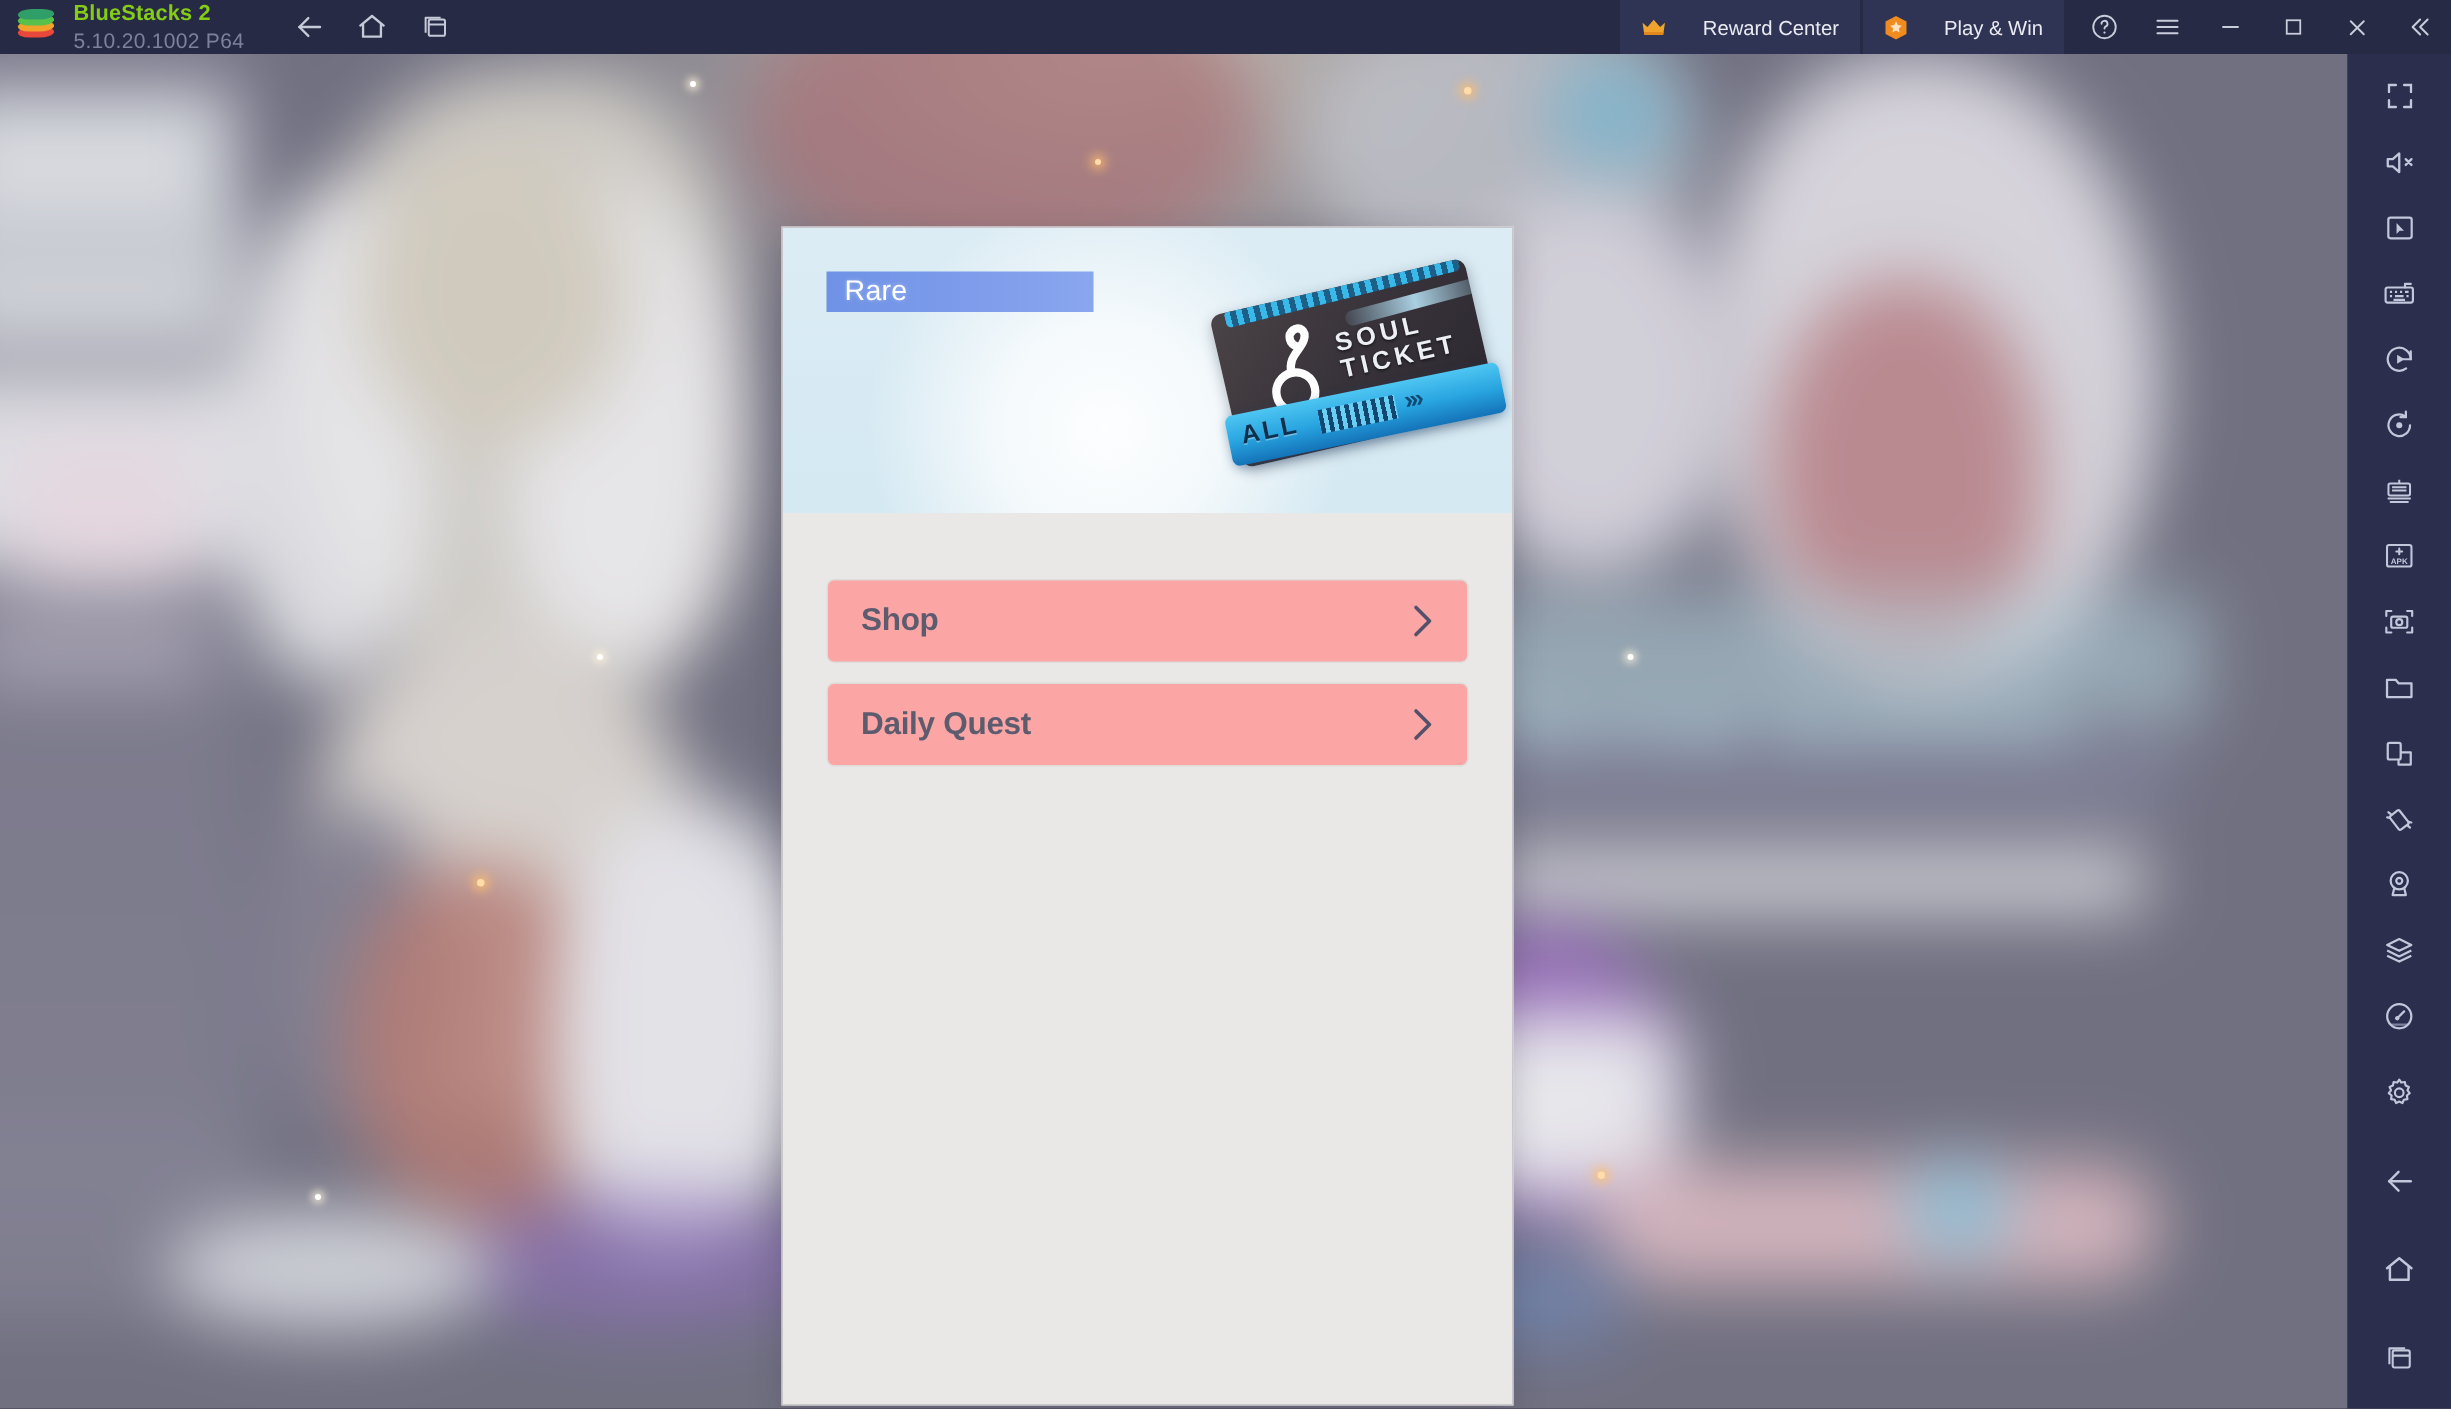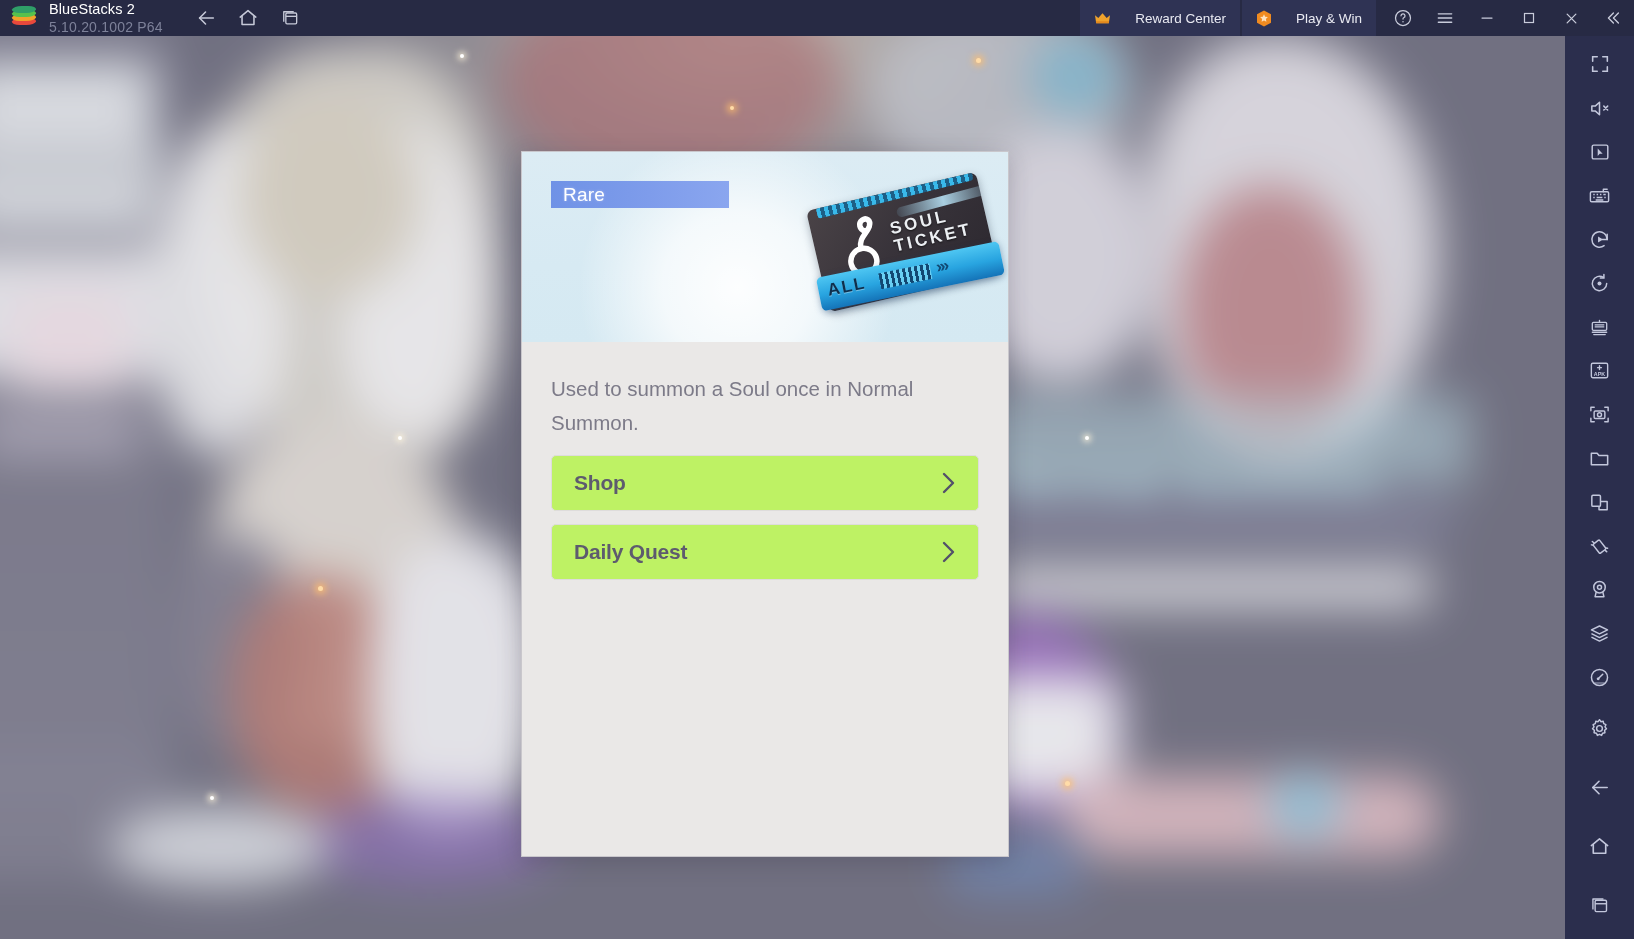--- a/index.html
+++ b/index.html
@@ -34,21 +34,21 @@
     position: absolute; left: 2px; width: 24px; height: 7px;
     border-radius: 50% / 70%;
     display: block;
   }
   .tb-logo i:nth-child(1){ top: 12px; background:#e8483c; transform: skewX(-16deg); }
   .tb-logo i:nth-child(2){ top: 8px;  background:#f0a22a; transform: skewX(-16deg); }
   .tb-logo i:nth-child(3){ top: 4px;  background:#57c14c; transform: skewX(-16deg); }
   .tb-logo i:nth-child(4){ top: 0px;  background:#2f9e68; transform: skewX(-16deg); }
 
   .tb-titlewrap { display:flex; flex-direction: column; justify-content:center; line-height:1; }
-  .tb-title { color:#ffffff; font-size:14.5px; font-weight:normal; letter-spacing:.1px; }
+  .tb-title { color:#84cc16; font-size:14.5px; font-weight:bold; letter-spacing:.1px; }
   .tb-ver { color:#7d8199; font-size:14px; margin-top:3px; letter-spacing:.2px; }
 
   .tb-navicons { display:flex; align-items:center; margin-left:26px; gap:8px; }
   .tb-ico {
     width:34px; height:34px; display:flex; align-items:center; justify-content:center;
     color:#c6c9d8; cursor:pointer; border-radius:3px;
   }
   .tb-ico svg { display:block; }
 
   .tb-spacer { flex:1 1 auto; }
@@ -152,21 +152,21 @@
     background: #fff;
     box-shadow: 0 0 6px 2px rgba(255,245,220,.9);
     pointer-events:none;
   }
   .spark.warm { background:#ffdca8; box-shadow:0 0 7px 3px rgba(255,190,110,.85); }
 
   
   #card {
     position:absolute;
     left:521px; top:115px;
-    width:488px; height:706px;
+    width:488px; height:786px;
     background:#eae8e7;
     border:1px solid #c9c7cc;
     box-shadow: 0 6px 22px rgba(40,35,55,.22);
     overflow:hidden;
     z-index:20;
   }
   #card-head {
     position:relative;
     height:190px;
     background: linear-gradient(180deg,#dcecf4 0%, #d7eaf3 60%, #d5e9f2 100%);
@@ -263,21 +263,21 @@
   }
   #droploc-head .lbl {
     color:#2f2d3a; font-size:23px; font-weight:bold; letter-spacing:-.2px;
   }
   .compass { width:26px; height:30px; flex:0 0 auto; }
 
   .drop-list { margin-top:14px; display:flex; flex-direction:column; gap:13px; }
   .drop-row {
     position:relative;
     height:56px;
-    background:#bef264;
+    background:#fca5a5;
     border:1px solid #dedcdb;
     border-radius:5px;
     display:flex; align-items:center;
     padding: 0 18px 0 22px;
     cursor:pointer;
   }
   .drop-row .name {
     color:#5d5b6e; font-size:21px; font-weight:bold; letter-spacing:-.2px;
     flex:1 1 auto;
   }
@@ -478,21 +478,20 @@
           <div class="tk-strip">
             <div class="tk-all">ALL</div>
             <div class="tk-bars"></div>
             <div class="tk-arrows">›››</div>
           </div>
         </div>
       </div>
 
       <div id="card-body">
 
-        <div id="desc">Used to summon a Soul once in Normal Summon.</div>
 
 
         <div class="drop-list">
 
           <div class="drop-row">
             <span class="name">Shop</span>
             <span class="chev">
               <svg width="22" height="30" viewBox="0 0 22 30" fill="none" stroke="#53516a" stroke-width="2.4" stroke-linecap="round" stroke-linejoin="round">
                   <path d="M6 6l9 9-9 9"></path>
                 </svg>

